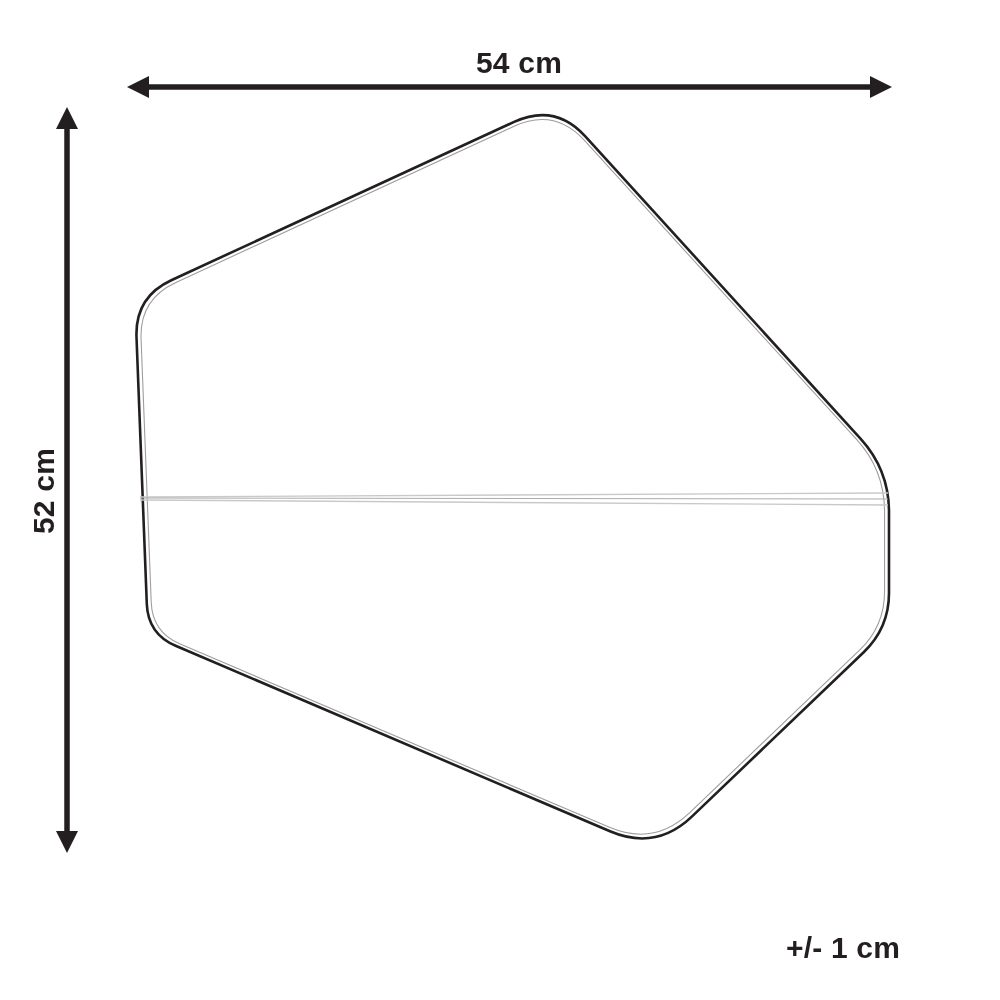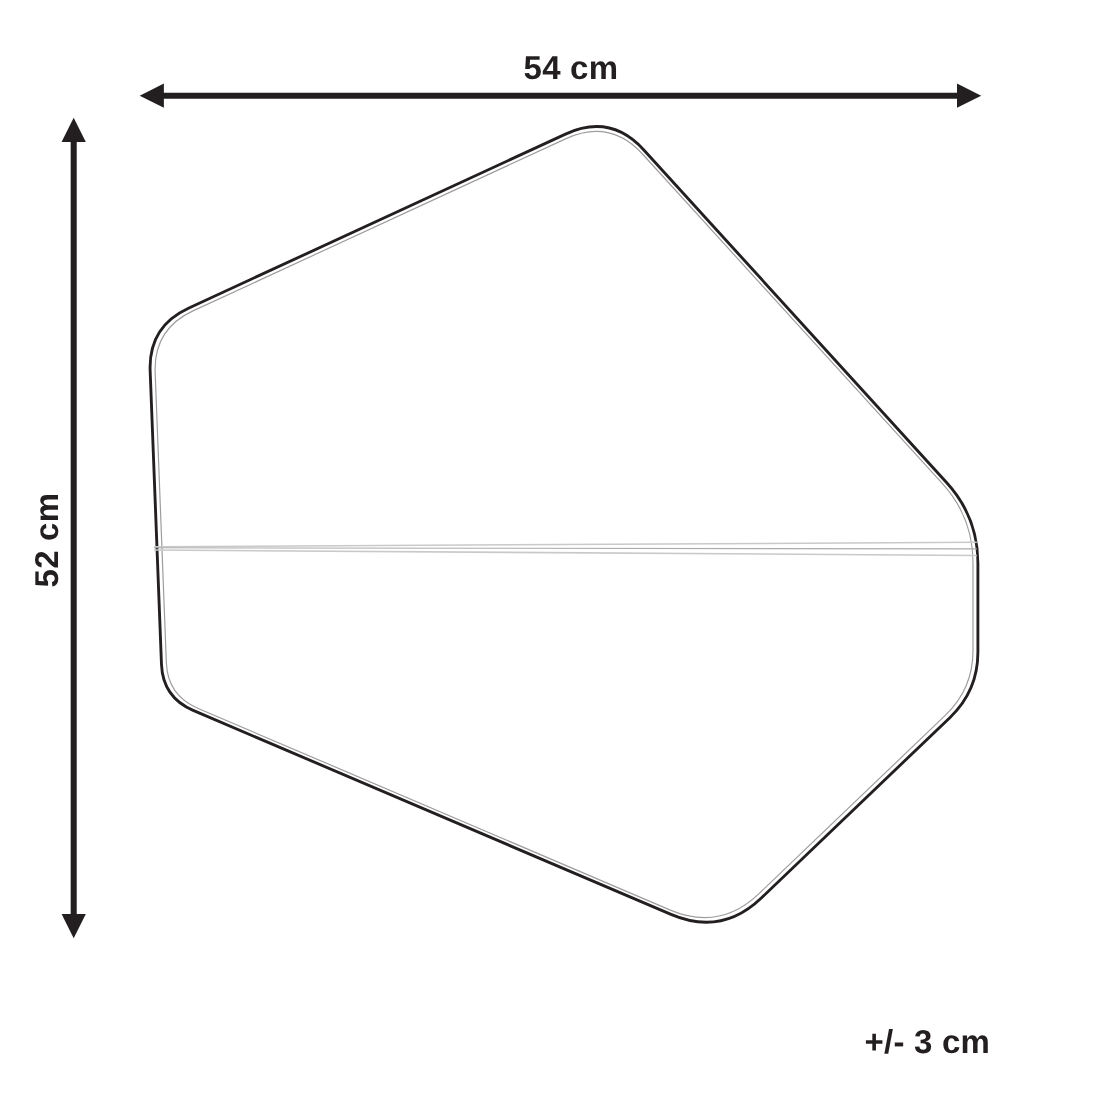--- a/index.html
+++ b/index.html
@@ -85,15 +85,15 @@
       <line x1="67" y1="126" x2="67" y2="834" stroke-width="5.5" stroke="#231f20"></line>
       <polygon points="67,107 56,129 78,129" fill="#231f20"></polygon>
       <polygon points="67,853 56,831 78,831" fill="#231f20"></polygon>
     </g>
   </svg>
 
   <div id="width-label" class="dim-label">54 cm</div>
 
   <div id="height-label" class="dim-label rotated">52 cm</div>
 
-  <div id="tolerance-label" class="dim-label">+/- 3 cm</div>
+  <div id="tolerance-label" class="dim-label">+/- 1 cm</div>
 
 </div>
 
 </body></html>

